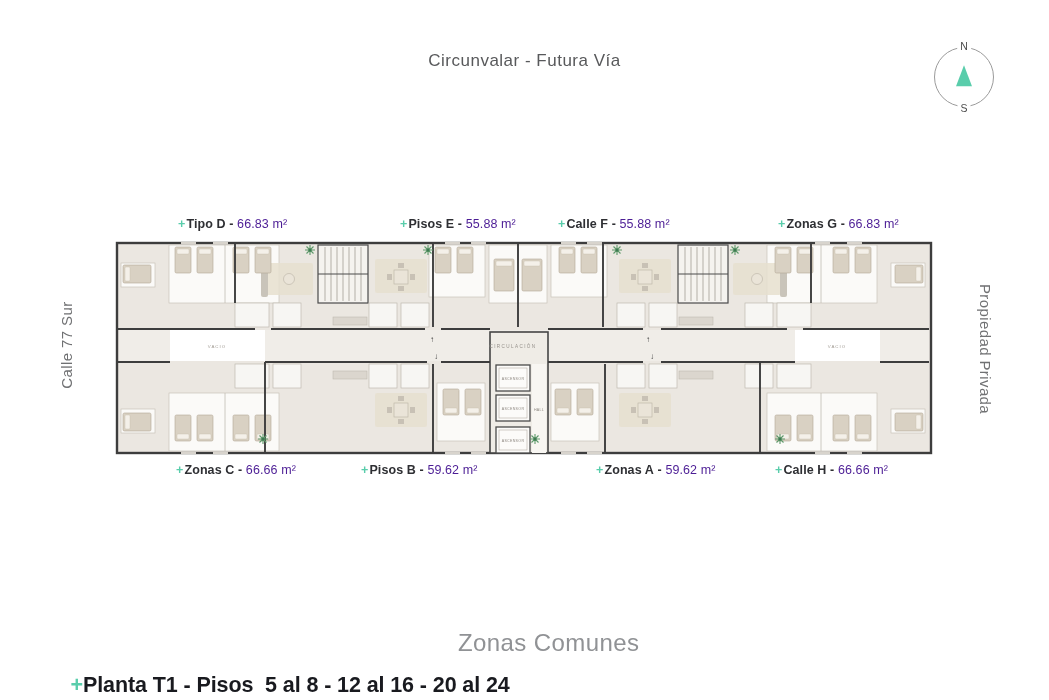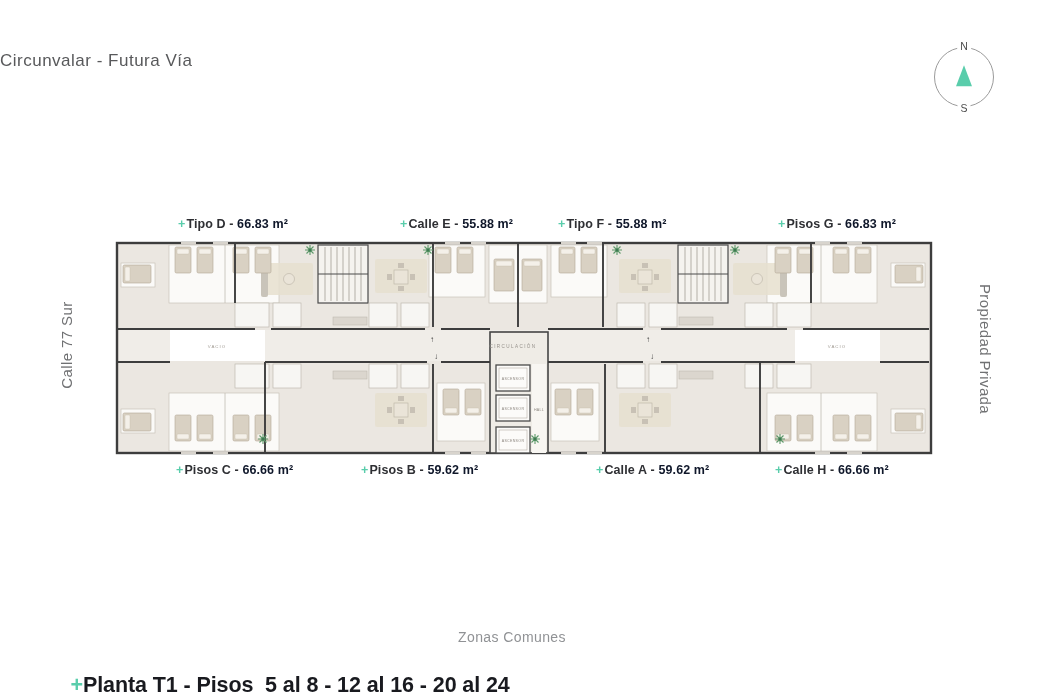--- a/index.html
+++ b/index.html
@@ -3,21 +3,21 @@
 <meta charset="utf-8">
 <style>
   :root{ --accent:#59cdab; --wall:#3d3d3d; }
   html,body{margin:0;padding:0;background:#ffffff;}
   #stage{
     position:relative; width:1049px; height:700px; overflow:hidden;
     background:#ffffff; font-family:"Liberation Sans", sans-serif;
   }
   
   .main-title{
-    position:absolute; left:0; right:0; top:51px; text-align:left;
+    position:absolute; left:0; right:0; top:51px; text-align:center;
     font-size:17px; color:#58595b; letter-spacing:.5px; font-weight:400;
   }
   
   .compass{ position:absolute; left:934px; top:47px; width:60px; height:60px; }
   .compass .ring{
     position:absolute; inset:0; border:1px solid #9b9b9b; border-radius:50%;
   }
   .compass .n, .compass .s{
     position:absolute; left:50%; transform:translateX(-50%);
     background:#ffffff; padding:0 3px; font-size:10.5px; color:#4c4c4c;
@@ -56,30 +56,30 @@
   .win{ fill:#d8d4cd; }
   .plant{ stroke:#5e9a6b; stroke-width:1.1; fill:none; }
   .plantc{ fill:#3f7a52; }
   
   .unit-label{
     position:absolute; display:flex; align-items:baseline;
     font-size:12.5px; white-space:pre; letter-spacing:.1px;
   }
   .unit-label .plus{ color:var(--accent); font-weight:700; margin-right:1px; }
   .unit-label .uname, .unit-label .usep{ font-weight:700; color:#2e2f33;text-align:center; }
-  .unit-label .uarea{ color:#0f172a; font-weight:700;text-align:right; }
+  .unit-label .uarea{ color:#4c1d95; font-weight:400;text-align:right; }
   
   .footer-title{
     position:absolute; left:47px; top:648px; white-space:pre;
     font-size:21.5px; font-weight:800; color:#191a1f; letter-spacing:-.1px;
   }
   .footer-title .plus{ color:var(--accent); font-weight:700; }
   .zonas{
     position:absolute; left:458px; top:629px;
-    font-size:14px; color:#909295; letter-spacing:.4px; cursor:pointer;
+    font-size:24px; color:#909295; letter-spacing:.4px; cursor:pointer;
   }
 </style>
 </head>
 <body>
 
 <div id="stage">
 
   <div class="main-title">Circunvalar - Futura Vía</div>
 
   <div class="compass">
@@ -348,36 +348,36 @@
       <text class="arrow" x="321" y="122" text-anchor="middle">↓</text>
       <text class="arrow" x="533" y="105" text-anchor="middle">↑</text>
       <text class="arrow" x="537" y="122" text-anchor="middle">↓</text>
     </svg>
   </div>
 
   <div class="unit-label" style="left:178px; top:217px;">
     <span class="plus">+</span><span class="uname">Tipo D</span><span class="usep"> - </span><span class="uarea">66.83 m²</span>
   </div>
   <div class="unit-label" style="left:400px; top:217px;">
-    <span class="plus">+</span><span class="uname">Calle E</span><span class="usep"> - </span><span class="uarea">55.88 m²</span>
+    <span class="plus">+</span><span class="uname">Pisos E</span><span class="usep"> - </span><span class="uarea">55.88 m²</span>
   </div>
   <div class="unit-label" style="left:558px; top:217px;">
-    <span class="plus">+</span><span class="uname">Tipo F</span><span class="usep"> - </span><span class="uarea">55.88 m²</span>
+    <span class="plus">+</span><span class="uname">Calle F</span><span class="usep"> - </span><span class="uarea">55.88 m²</span>
   </div>
   <div class="unit-label" style="left:778px; top:217px;">
-    <span class="plus">+</span><span class="uname">Pisos G</span><span class="usep"> - </span><span class="uarea">66.83 m²</span>
+    <span class="plus">+</span><span class="uname">Zonas G</span><span class="usep"> - </span><span class="uarea">66.83 m²</span>
   </div>
   <div class="unit-label" style="left:176px; top:463px;">
-    <span class="plus">+</span><span class="uname">Pisos C</span><span class="usep"> - </span><span class="uarea">66.66 m²</span>
+    <span class="plus">+</span><span class="uname">Zonas C</span><span class="usep"> - </span><span class="uarea">66.66 m²</span>
   </div>
   <div class="unit-label" style="left:361px; top:463px;">
     <span class="plus">+</span><span class="uname">Pisos B</span><span class="usep"> - </span><span class="uarea">59.62 m²</span>
   </div>
   <div class="unit-label" style="left:596px; top:463px;">
-    <span class="plus">+</span><span class="uname">Calle A</span><span class="usep"> - </span><span class="uarea">59.62 m²</span>
+    <span class="plus">+</span><span class="uname">Zonas A</span><span class="usep"> - </span><span class="uarea">59.62 m²</span>
   </div>
   <div class="unit-label" style="left:775px; top:463px;">
     <span class="plus">+</span><span class="uname">Calle H</span><span class="usep"> - </span><span class="uarea">66.66 m²</span>
   </div>
 
   <div class="footer-title">
     <span class="plus">+</span><span>Planta T1 - Pisos  5 al 8 - 12 al 16 - 20 al 24</span>
   </div>
   <div class="zonas">Zonas Comunes</div>
 

